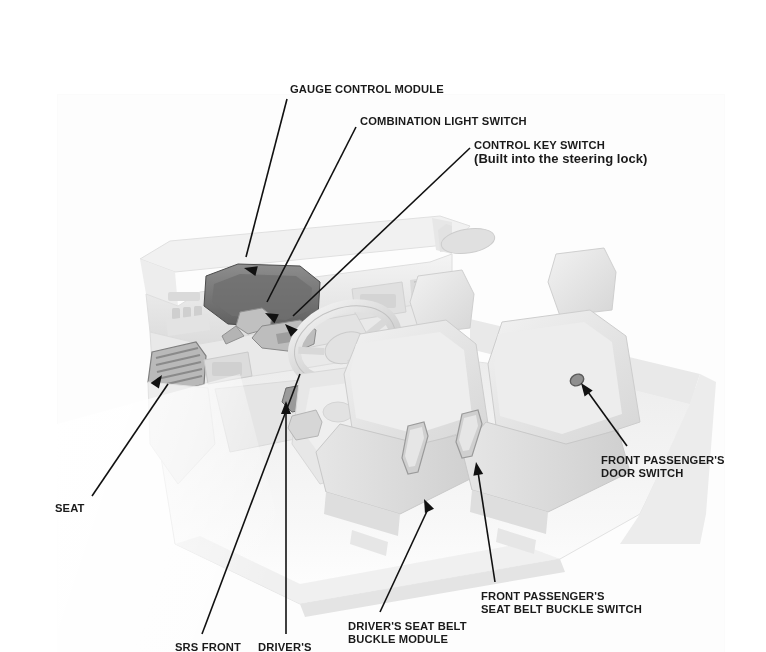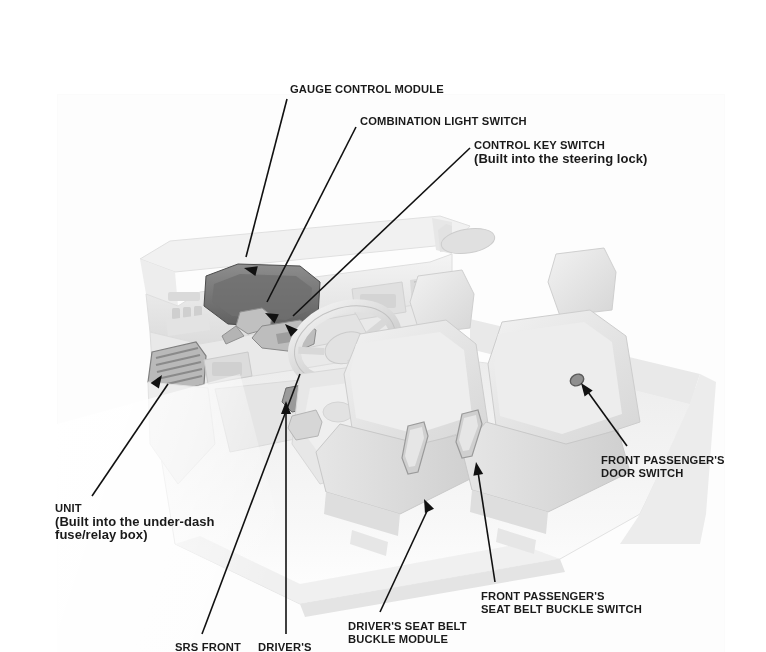--- a/index.html
+++ b/index.html
@@ -237,22 +237,21 @@
         <path d="M0,0 L-13,-5 L-13,5 Z" transform="translate(476,418) rotate(260)"></path>
       </g>
   </svg>
 
   <div id="labels">
       <div class="label" style="left: 290px; top: 39px;"><span>GAUGE CONTROL MODULE</span></div>
       <div class="label" style="left: 360px; top: 71px;"><span>COMBINATION LIGHT SWITCH</span></div>
       <div class="label" style="left: 474px; top: 95px;"><span>CONTROL KEY SWITCH</span><span class="sub">(Built into the steering lock)</span></div>
       <div class="label" style="left: 601px; top: 410px;"><span>FRONT PASSENGER'S
 DOOR SWITCH</span></div>
-      <div class="label" style="left: 55px; top: 458px;"><span>UNIT</span><span class="sub">(Built into the under-dash
-fuse/relay box)</span></div>
+      <div class="label" style="left: 55px; top: 458px;"><span>SEAT</span></div>
       <div class="label" style="left: 175px; top: 597px;"><span>SRS FRONT</span></div>
       <div class="label" style="left: 258px; top: 597px;"><span>DRIVER'S
 GAUGE SWITCH</span></div>
       <div class="label" style="left: 348px; top: 576px;"><span>DRIVER'S SEAT BELT
 BUCKLE MODULE</span></div>
       <div class="label" style="left: 481px; top: 546px;"><span>FRONT PASSENGER'S
 SEAT BELT BUCKLE SWITCH</span></div>
     </div>
 
 </div>

